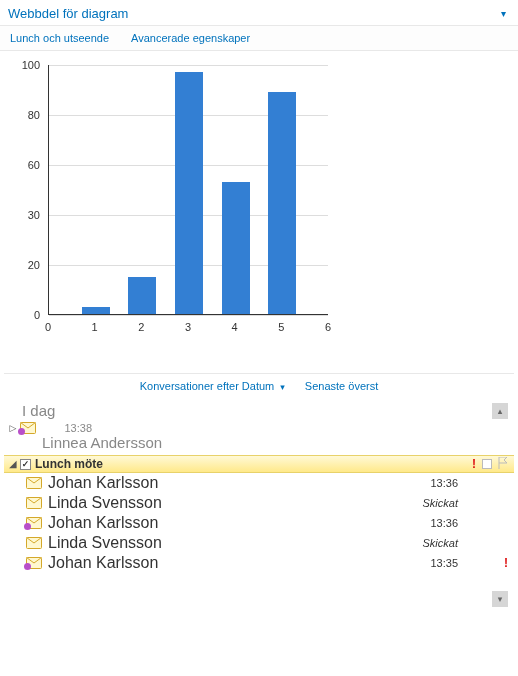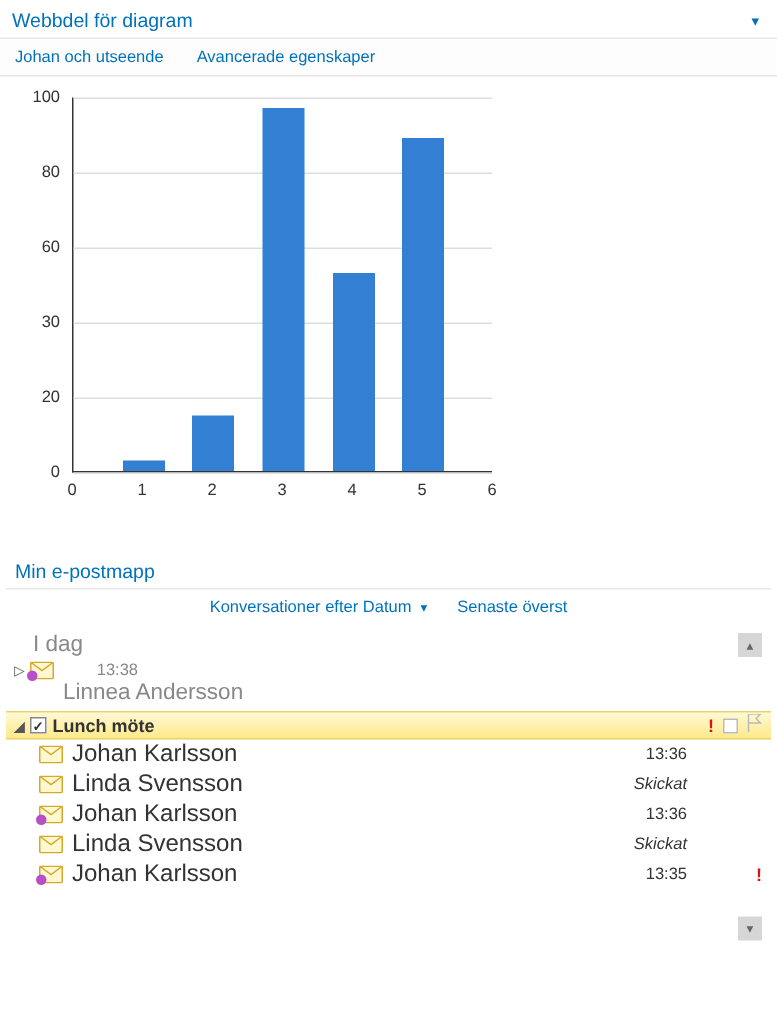--- a/index.html
+++ b/index.html
@@ -160,21 +160,21 @@
 </style>
 </head>
 <body>
 
 <div>
   <div class="wp-header">
     <span class="wp-title">Webbdel för diagram</span>
     <span class="wp-menu-caret">▾</span>
   </div>
   <div class="wp-toolbar">
-    <a>Johan och utseende</a>
+    <a>Lunch och utseende</a>
     <a>Avancerade egenskaper</a>
   </div>
   <div class="chart-area" id="chart-area">
     <div class="plot" id="plot">
         <div class="grid-h" style="top: 250px;"></div>
         <div class="grid-h" style="top: 200px;"></div>
         <div class="grid-h" style="top: 150px;"></div>
         <div class="grid-h" style="top: 100px;"></div>
         <div class="grid-h" style="top: 50px;"></div>
         <div class="grid-h" style="top: 0px;"></div>
@@ -194,21 +194,20 @@
       <div class="x-tick" style="left: 94.6667px; top: 266px;">1</div>
       <div class="x-tick" style="left: 141.333px; top: 266px;">2</div>
       <div class="x-tick" style="left: 188px; top: 266px;">3</div>
       <div class="x-tick" style="left: 234.667px; top: 266px;">4</div>
       <div class="x-tick" style="left: 281.333px; top: 266px;">5</div>
       <div class="x-tick" style="left: 328px; top: 266px;">6</div>
     </div>
 </div>
 
 <div class="mail-wp">
-  <div class="mail-title">Min e-postmapp</div>
   <div class="mail-hr"></div>
   <div class="mail-controls">
     <a>
       <span>Konversationer efter Datum</span>
       <span class="caret">▾</span>
     </a>
     <a>Senaste överst</a>
   </div>
 
   <div class="date-row">

